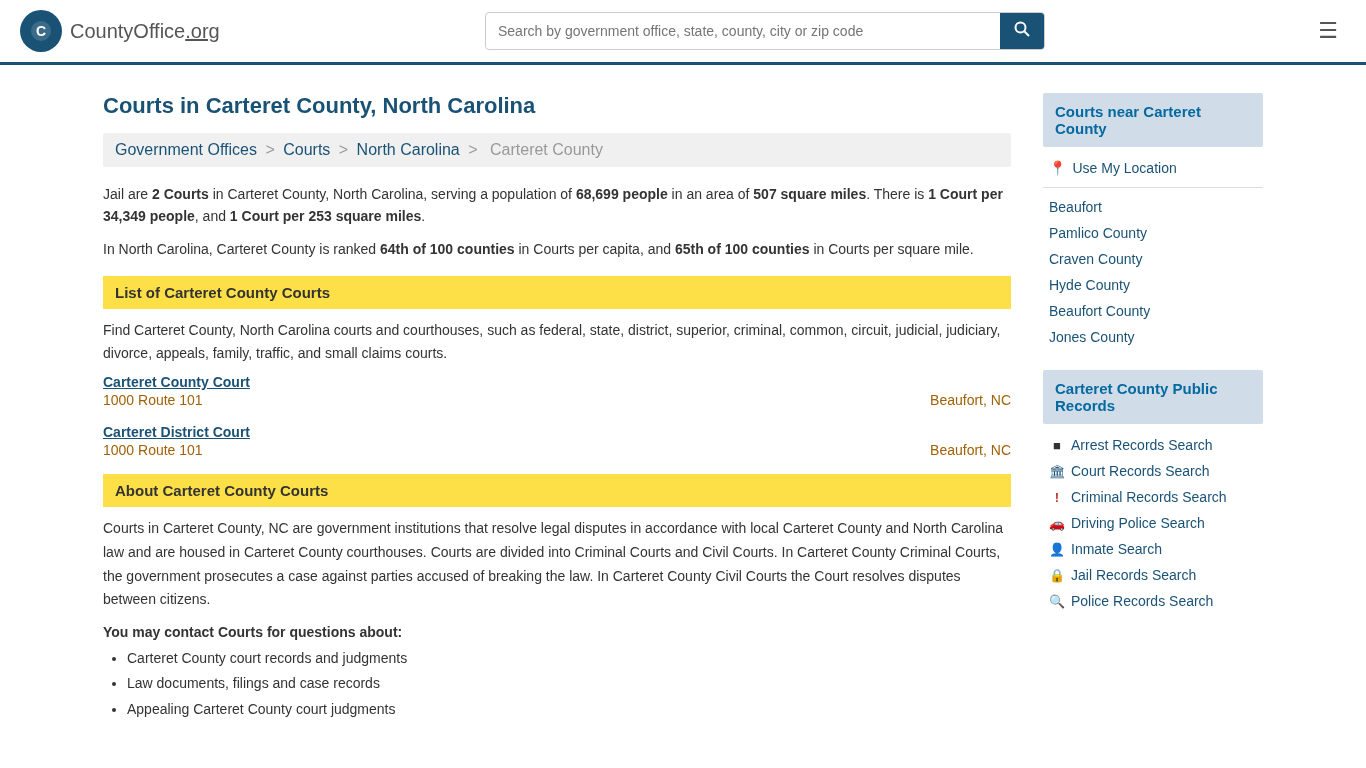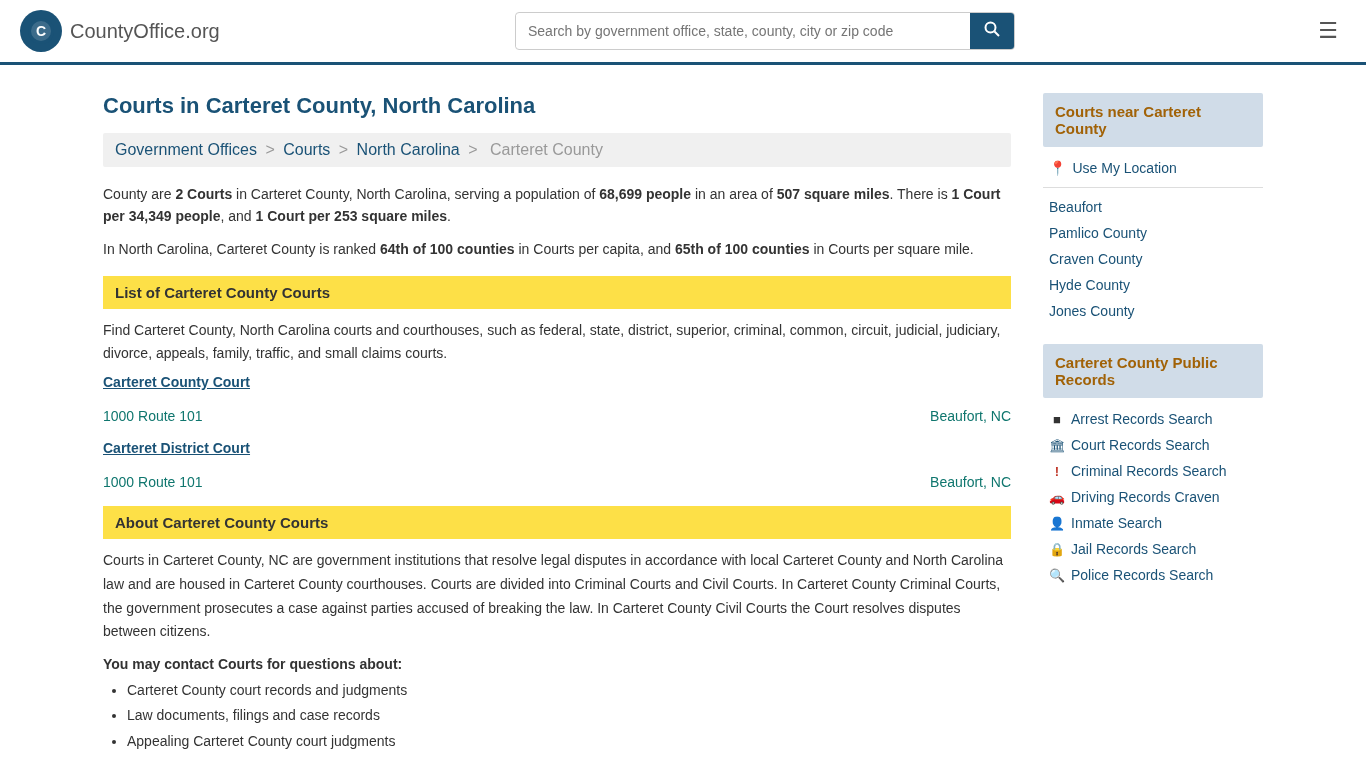--- a/index.html
+++ b/index.html
@@ -38,21 +38,21 @@
     .logo-text span {
       font-weight: normal;
       color: #555;
     }
     .search-bar {
       display: flex;
       align-items: center;
       border: 1px solid #ccc;
       border-radius: 4px;
       overflow: hidden;
-      width: 500px;
+      width: 560px;
     }
     .search-bar input {
       border: none;
       outline: none;
       padding: 8px 12px;
       font-size: 14px;
       width: 100%;
       color: #999;
     }
     .search-bar button {
@@ -133,23 +133,23 @@
     .court-name {
       font-size: 14px;
       font-weight: bold;
       color: #1a5276;
       text-decoration: underline;
       cursor: pointer;
     }
     .court-details {
       display: flex;
       justify-content: space-between;
-      color: #0f766e;
-      font-size: 14px;
-      margin-top: 18px;
+      color: #a16207;
+      font-size: 14px;
+      margin-top: 2px;
     }
 
     .about-text {
       font-size: 14px;
       line-height: 1.7;
       color: #333;
       margin-bottom: 12px;
     }
     .contact-header {
       font-weight: bold;
@@ -170,21 +170,21 @@
       flex-shrink: 0;
     }
     .sidebar-section {
       margin-bottom: 20px;
     }
     .sidebar-title {
       background: #d0dce8;
       padding: 10px 12px;
       font-size: 15px;
       font-weight: bold;
-      color: #a16207;
+      color: #0369a1;
       margin-bottom: 8px;
       border-radius: 2px;
     }
     .sidebar-item {
       padding: 5px 6px;
       font-size: 14px;
       display: flex;
       align-items: center;
       gap: 6px;
     }
@@ -224,21 +224,21 @@
 <header class="header">
   <div class="logo-area">
     <div class="logo-circle">
       <svg width="28" height="28" viewBox="0 0 28 28" fill="none">
         <circle cx="14" cy="14" r="13" fill="#1a5276"></circle>
         <circle cx="14" cy="14" r="10" fill="white" opacity="0.15"></circle>
         <text x="14" y="19" text-anchor="middle" fill="white" font-size="14" font-weight="bold">C</text>
       </svg>
     </div>
     <div class="logo-text">
-      <span>CountyOffice</span><span style="color:#555;font-weight:normal;">.org</span>
+      <span>CountyOffice</span><span style="color:#555;font-weight:normal;text-decoration:underline;">.org</span>
     </div>
   </div>
 
   <div class="search-bar">
     <input type="text" placeholder="Search by government office, state, county, city or zip code" style="">
     <button>
       <svg width="16" height="16" viewBox="0 0 16 16" fill="white">
         <circle cx="6.5" cy="6.5" r="5" stroke="white" stroke-width="2" fill="none"></circle>
         <line x1="10.5" y1="10.5" x2="15" y2="15" stroke="white" stroke-width="2"></line>
       </svg>
@@ -260,21 +260,21 @@
       <a>Government Offices</a>
       <span> &gt; </span>
       <a>Courts</a>
       <span> &gt; </span>
       <a>North Carolina</a>
       <span> &gt; </span>
       <span>Carteret County</span>
     </div>
 
     <p class="description">
-      <span>County are </span><b>2 Courts</b><span> in Carteret County, North Carolina, serving a population of </span><b>68,699 people</b><span> in an area of </span><b>507 square miles</b><span>. There is </span><b>1 Court per 34,349 people</b><span>, and </span><b>1 Court per 253 square miles</b><span>.</span>
+      <span>Jail are </span><b>2 Courts</b><span> in Carteret County, North Carolina, serving a population of </span><b>68,699 people</b><span> in an area of </span><b>507 square miles</b><span>. There is </span><b>1 Court per 34,349 people</b><span>, and </span><b>1 Court per 253 square miles</b><span>.</span>
     </p>
 
     <p class="description">
       <span>In North Carolina, Carteret County is ranked </span><b>64th of 100 counties</b><span> in Courts per capita, and </span><b>65th of 100 counties</b><span> in Courts per square mile.</span>
     </p>
 
     <div class="section-header">List of Carteret County Courts</div>
     <p class="description">Find Carteret County, North Carolina courts and courthouses, such as federal, state, district, superior, criminal, common, circuit, judicial, judiciary, divorce, appeals, family, traffic, and small claims courts.</p>
 
     <div class="court-item">
@@ -322,20 +322,23 @@
       <div class="sidebar-item">
         <a>Pamlico County</a>
       </div>
       <div class="sidebar-item">
         <a>Craven County</a>
       </div>
       <div class="sidebar-item">
         <a>Hyde County</a>
       </div>
       <div class="sidebar-item">
+        <a>Beaufort County</a>
+      </div>
+      <div class="sidebar-item">
         <a>Jones County</a>
       </div>
     </div>
 
     <div class="sidebar-section">
       <div class="sidebar-title">Carteret County Public Records</div>
 
       <div class="sidebar-item">
         <span class="sidebar-icon dark">■</span>
         <a>Arrest Records Search</a>
@@ -343,21 +346,21 @@
       <div class="sidebar-item">
         <span class="sidebar-icon blue">🏛</span>
         <a>Court Records Search</a>
       </div>
       <div class="sidebar-item">
         <span class="sidebar-icon" style="color:#c0392b;font-weight:bold;">!</span>
         <a>Criminal Records Search</a>
       </div>
       <div class="sidebar-item">
         <span class="sidebar-icon">🚗</span>
-        <a>Driving Records Craven</a>
+        <a>Driving Police Search</a>
       </div>
       <div class="sidebar-item">
         <span class="sidebar-icon">👤</span>
         <a>Inmate Search</a>
       </div>
       <div class="sidebar-item">
         <span class="sidebar-icon">🔒</span>
         <a>Jail Records Search</a>
       </div>
       <div class="sidebar-item">

